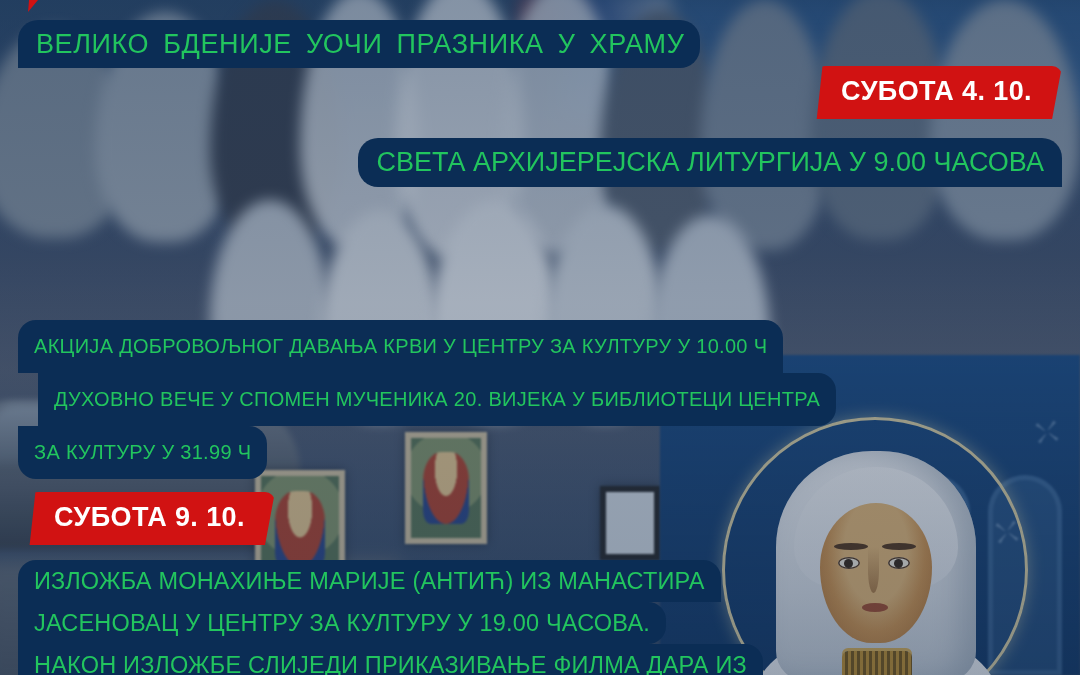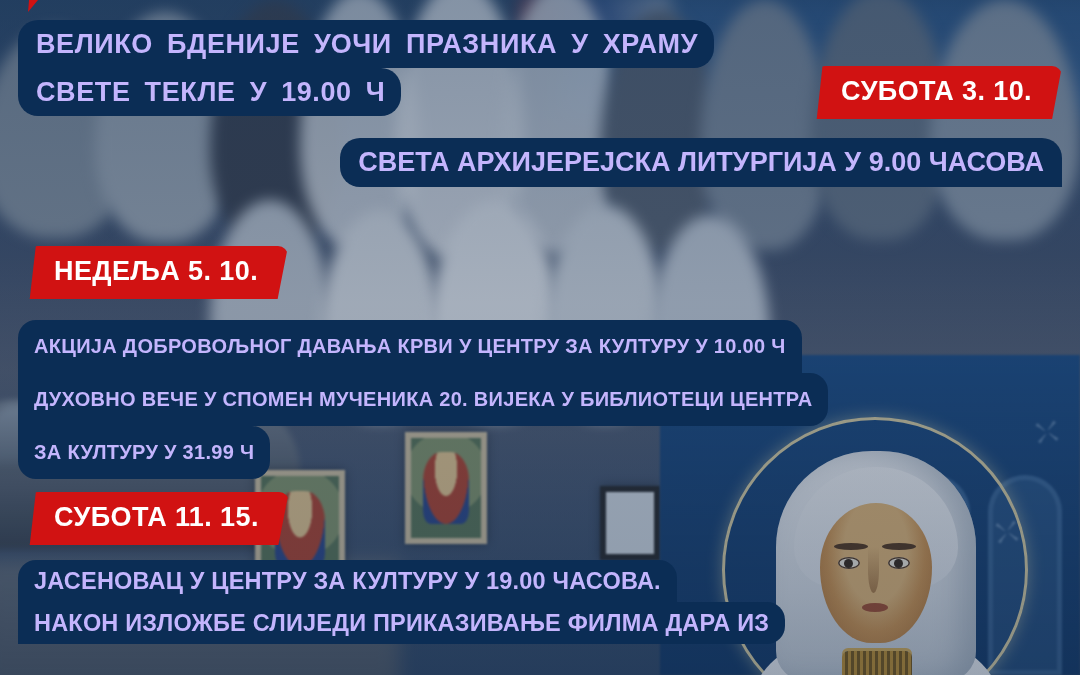--- a/index.html
+++ b/index.html
@@ -97,22 +97,22 @@
       border-radius:6px;box-shadow:0 -3px 0 #e0b558;}
 
   .bg-tint{position:absolute;inset:0;
       background:linear-gradient(180deg,rgba(22,48,82,.46),rgba(20,42,74,.34) 45%,rgba(18,40,72,.40));}
 
   
   .lines{position:absolute;display:flex;flex-direction:column;align-items:flex-start;}
   .lines.right{align-items:flex-end;text-align:right;}
   .line{
     background:var(--navy,#0b2d55);
-    color:#c4b5fd;
-    font-weight:700;
+    color:#22c55e;
+    font-weight:400;
     white-space:nowrap;
     display:block;
   }
   .grp-a .line{font-size:27px;line-height:30px;letter-spacing:.6px;padding:9px 16px 9px 18px;}
   .grp-a .line:first-child{border-radius:18px 18px 18px 0;}
   .grp-a .line:last-child{border-radius:0 18px 18px 18px;}
 
   
   #block1{left:18px;top:20px;}
   #block1 .line{word-spacing:6px;}
@@ -122,21 +122,21 @@
   
   #block2{right:18px;top:138px;}
   #block2 .line{font-size:27px;line-height:31px;padding:9px 18px;}
   #block2 .line:nth-child(1){border-radius:20px 20px 0 20px;}
   #block2 .line:nth-child(2){border-radius:20px 0 20px 20px;}
 
   
   #block3{left:18px;top:320px;}
   #block3 .line{font-size:20px;line-height:29px;padding:12px 16px;letter-spacing:.3px;}
   #block3 .line:nth-child(1){border-radius:18px 18px 0 0;}
-  #block3 .line:nth-child(2){border-radius:0 18px 18px 0;}
+  #block3 .line:nth-child(2){border-radius:0 18px 18px 0;margin-left:20px;}
   #block3 .line:nth-child(3){border-radius:0 18px 18px 18px;}
 
   
   #block4{left:18px;top:560px;}
   #block4 .line{font-size:23.5px;line-height:28px;padding:7px 16px;letter-spacing:.2px;}
   #block4 .line:nth-child(1){border-radius:18px 18px 0 0;}
   #block4 .line:nth-child(2){border-radius:0 18px 18px 0;}
   #block4 .line:nth-child(3){border-radius:0 18px 0 0;}
   #block4 .line:nth-child(4){border-radius:0 18px 18px 18px;}
 
@@ -243,45 +243,42 @@
 
     <div class="bg-tint"></div>
   </div>
 
   <div class="red-banner" id="banner-top">
     <span></span>
   </div>
 
   <div class="lines grp-a" id="block1">
     <span class="line">ВЕЛИКО  БДЕНИЈЕ  УОЧИ  ПРАЗНИКА  У  ХРАМУ</span>
-    <span class="line">СВЕТЕ ТЕКЛЕ У 19.00 Ч</span>
   </div>
 
   <div class="red-banner tl-tail" id="banner-sat4">
-    <span>СУБОТА 3. 10.</span>
+    <span>СУБОТА 4. 10.</span>
   </div>
 
   <div class="lines right" id="block2">
     <span class="line">СВЕТА АРХИЈЕРЕЈСКА ЛИТУРГИЈА У 9.00 ЧАСОВА</span>
   </div>
 
 
-  <div class="red-banner tl-tail" id="banner-sun5">
-    <span>НЕДЕЉА 5. 10.</span>
-  </div>
 
   <div class="lines" id="block3">
     <span class="line">АКЦИЈА ДОБРОВОЉНОГ ДАВАЊА КРВИ У ЦЕНТРУ ЗА КУЛТУРУ У 10.00 Ч</span>
     <span class="line">ДУХОВНО ВЕЧЕ У СПОМЕН МУЧЕНИКА 20. ВИЈЕКА У БИБЛИОТЕЦИ ЦЕНТРА</span>
     <span class="line">ЗА КУЛТУРУ У 31.99 Ч</span>
   </div>
 
   <div class="red-banner tl-tail" id="banner-sat11">
-    <span>СУБОТА 11. 15.</span>
+    <span>СУБОТА 9. 10.</span>
   </div>
 
   <div class="lines" id="block4">
+    <span class="line">ИЗЛОЖБА МОНАХИЊЕ МАРИЈЕ (АНТИЋ) ИЗ МАНАСТИРА</span>
     <span class="line">ЈАСЕНОВАЦ У ЦЕНТРУ ЗА КУЛТУРУ У 19.00 ЧАСОВА.</span>
     <span class="line">НАКОН ИЗЛОЖБЕ СЛИЈЕДИ ПРИКАЗИВАЊЕ ФИЛМА ДАРА ИЗ</span>
 
   </div>
 
 </div>
 
 </body></html>

